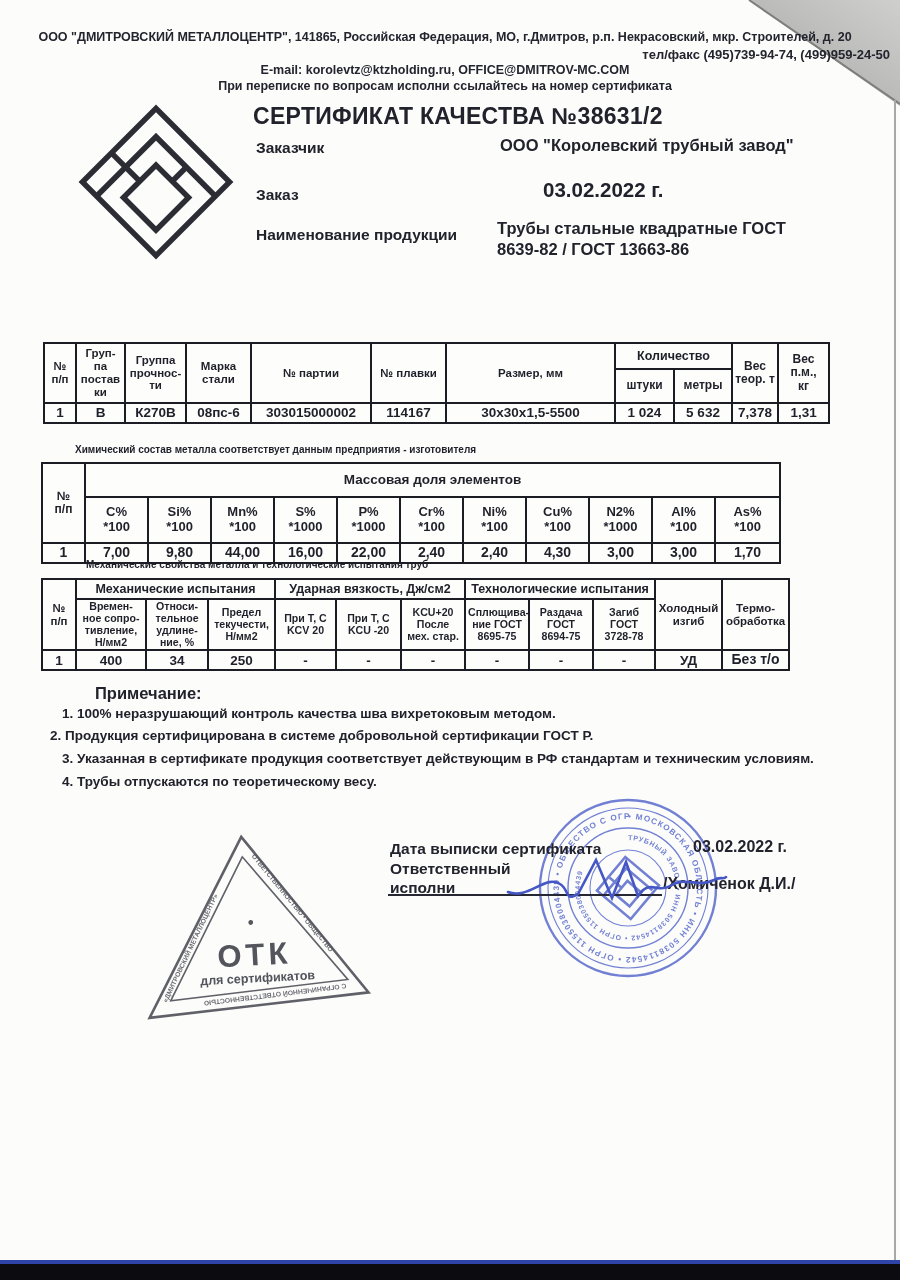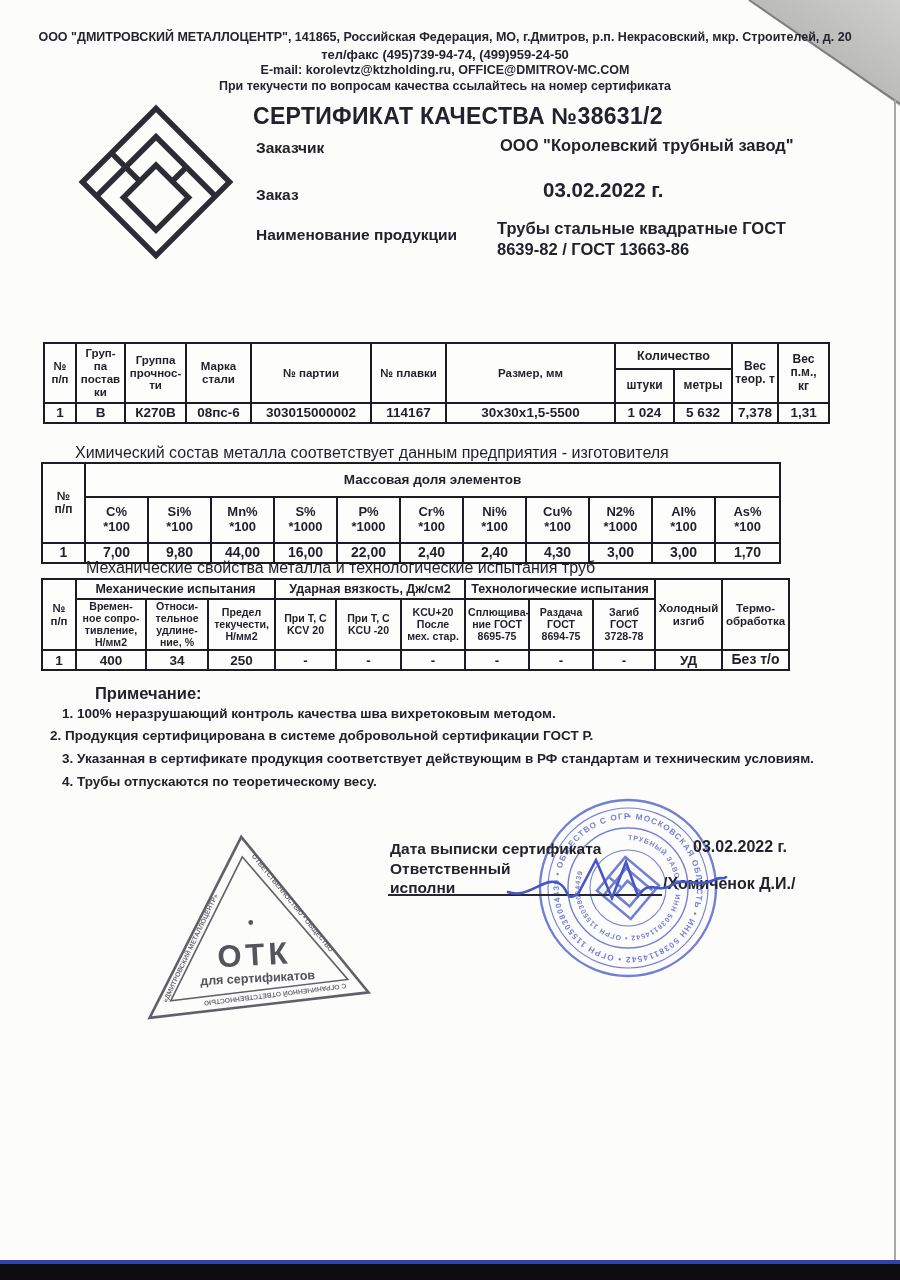--- a/index.html
+++ b/index.html
@@ -20,21 +20,21 @@
   .t1 th{font-size:11.5px;}
   .t1 td{font-size:13.5px;}
   .t2 th.grp{font-size:13.5px;}
   .t2 th{font-size:13px;}
   .t2 td{font-size:14px;}
   .t3 th.grp{font-size:12.5px;}
   .t3 th.sub{font-size:10.6px;}
   .t3 th.tall{font-size:11.5px;}
   .t3 td{font-size:13.5px;}
 
-  .sec-title{font-weight:normal;font-size:16px;color:#1f2029;}
+  .sec-title{font-weight:bold;font-size:10px;color:#1f2029;}
   .note{font-weight:bold;font-size:13.5px;color:#20212b;}
 
   .sig-label{font-weight:bold;font-size:15.5px;color:#22232d;}
   .sig-line{background:#262733;height:2px;}
 
   
   .edge-right{width:2px;background:#a8a8a6;}
   .bar-blue{background:#2e44a8;}
   .bar-black{background:#0c0c10;}
 </style>
@@ -52,23 +52,23 @@
       </linearGradient>
     </defs>
     <polygon points="3,0 154,0 154,106" fill="url(#cornerGrad)"></polygon>
     <line x1="3" y1="0" x2="154" y2="104" stroke="#7e7e7c" stroke-width="2"></line>
   </svg>
   <div class="abs edge-right" style="left:894px;top:100px;height:1162px;"></div>
   <div class="abs bar-blue" style="left:0;top:1260px;width:900px;height:4px;"></div>
   <div class="abs bar-black" style="left:0;top:1264px;width:900px;height:16px;"></div>
 
   <div class="abs hline ctr" style="top:30px;font-size:12.5px;">ООО "ДМИТРОВСКИЙ МЕТАЛЛОЦЕНТР", 141865, Российская Федерация, МО, г.Дмитров, р.п. Некрасовский, мкр. Строителей, д. 20</div>
-  <div class="abs hline ctr" style="top:47px;font-size:13px;">тел/факс (495)739-94-74, (499)959-24-50</div>
+  <div class="abs hline ctr" style="top:47px;font-size:13px;text-align:right;">тел/факс (495)739-94-74, (499)959-24-50</div>
   <div class="abs hline ctr" style="top:63px;font-size:12.5px;">E-mail: korolevtz@ktzholding.ru, OFFICE@DMITROV-MC.COM</div>
-  <div class="abs hline ctr" style="top:79px;font-size:12.5px;">При текучести по вопросам качества ссылайтесь на номер сертификата</div>
+  <div class="abs hline ctr" style="top:79px;font-size:12.5px;">При переписке по вопросам исполни ссылайтесь на номер сертификата</div>
 
   <svg class="abs" style="left:72px;top:98px;" width="168" height="168" viewBox="0 0 168 168">
     <g transform="rotate(45 84 84)" stroke="#2c2c34" fill="none" stroke-width="5.5">
       <rect x="32" y="32" width="104" height="104"></rect>
       <path d="M 52,134 L 52,52 L 134,52"></path>
       <rect x="72" y="72" width="46" height="46"></rect>
       <path d="M 72,95 L 34,95"></path>
       <path d="M 95,72 L 95,54"></path>
     </g>
   </svg>

